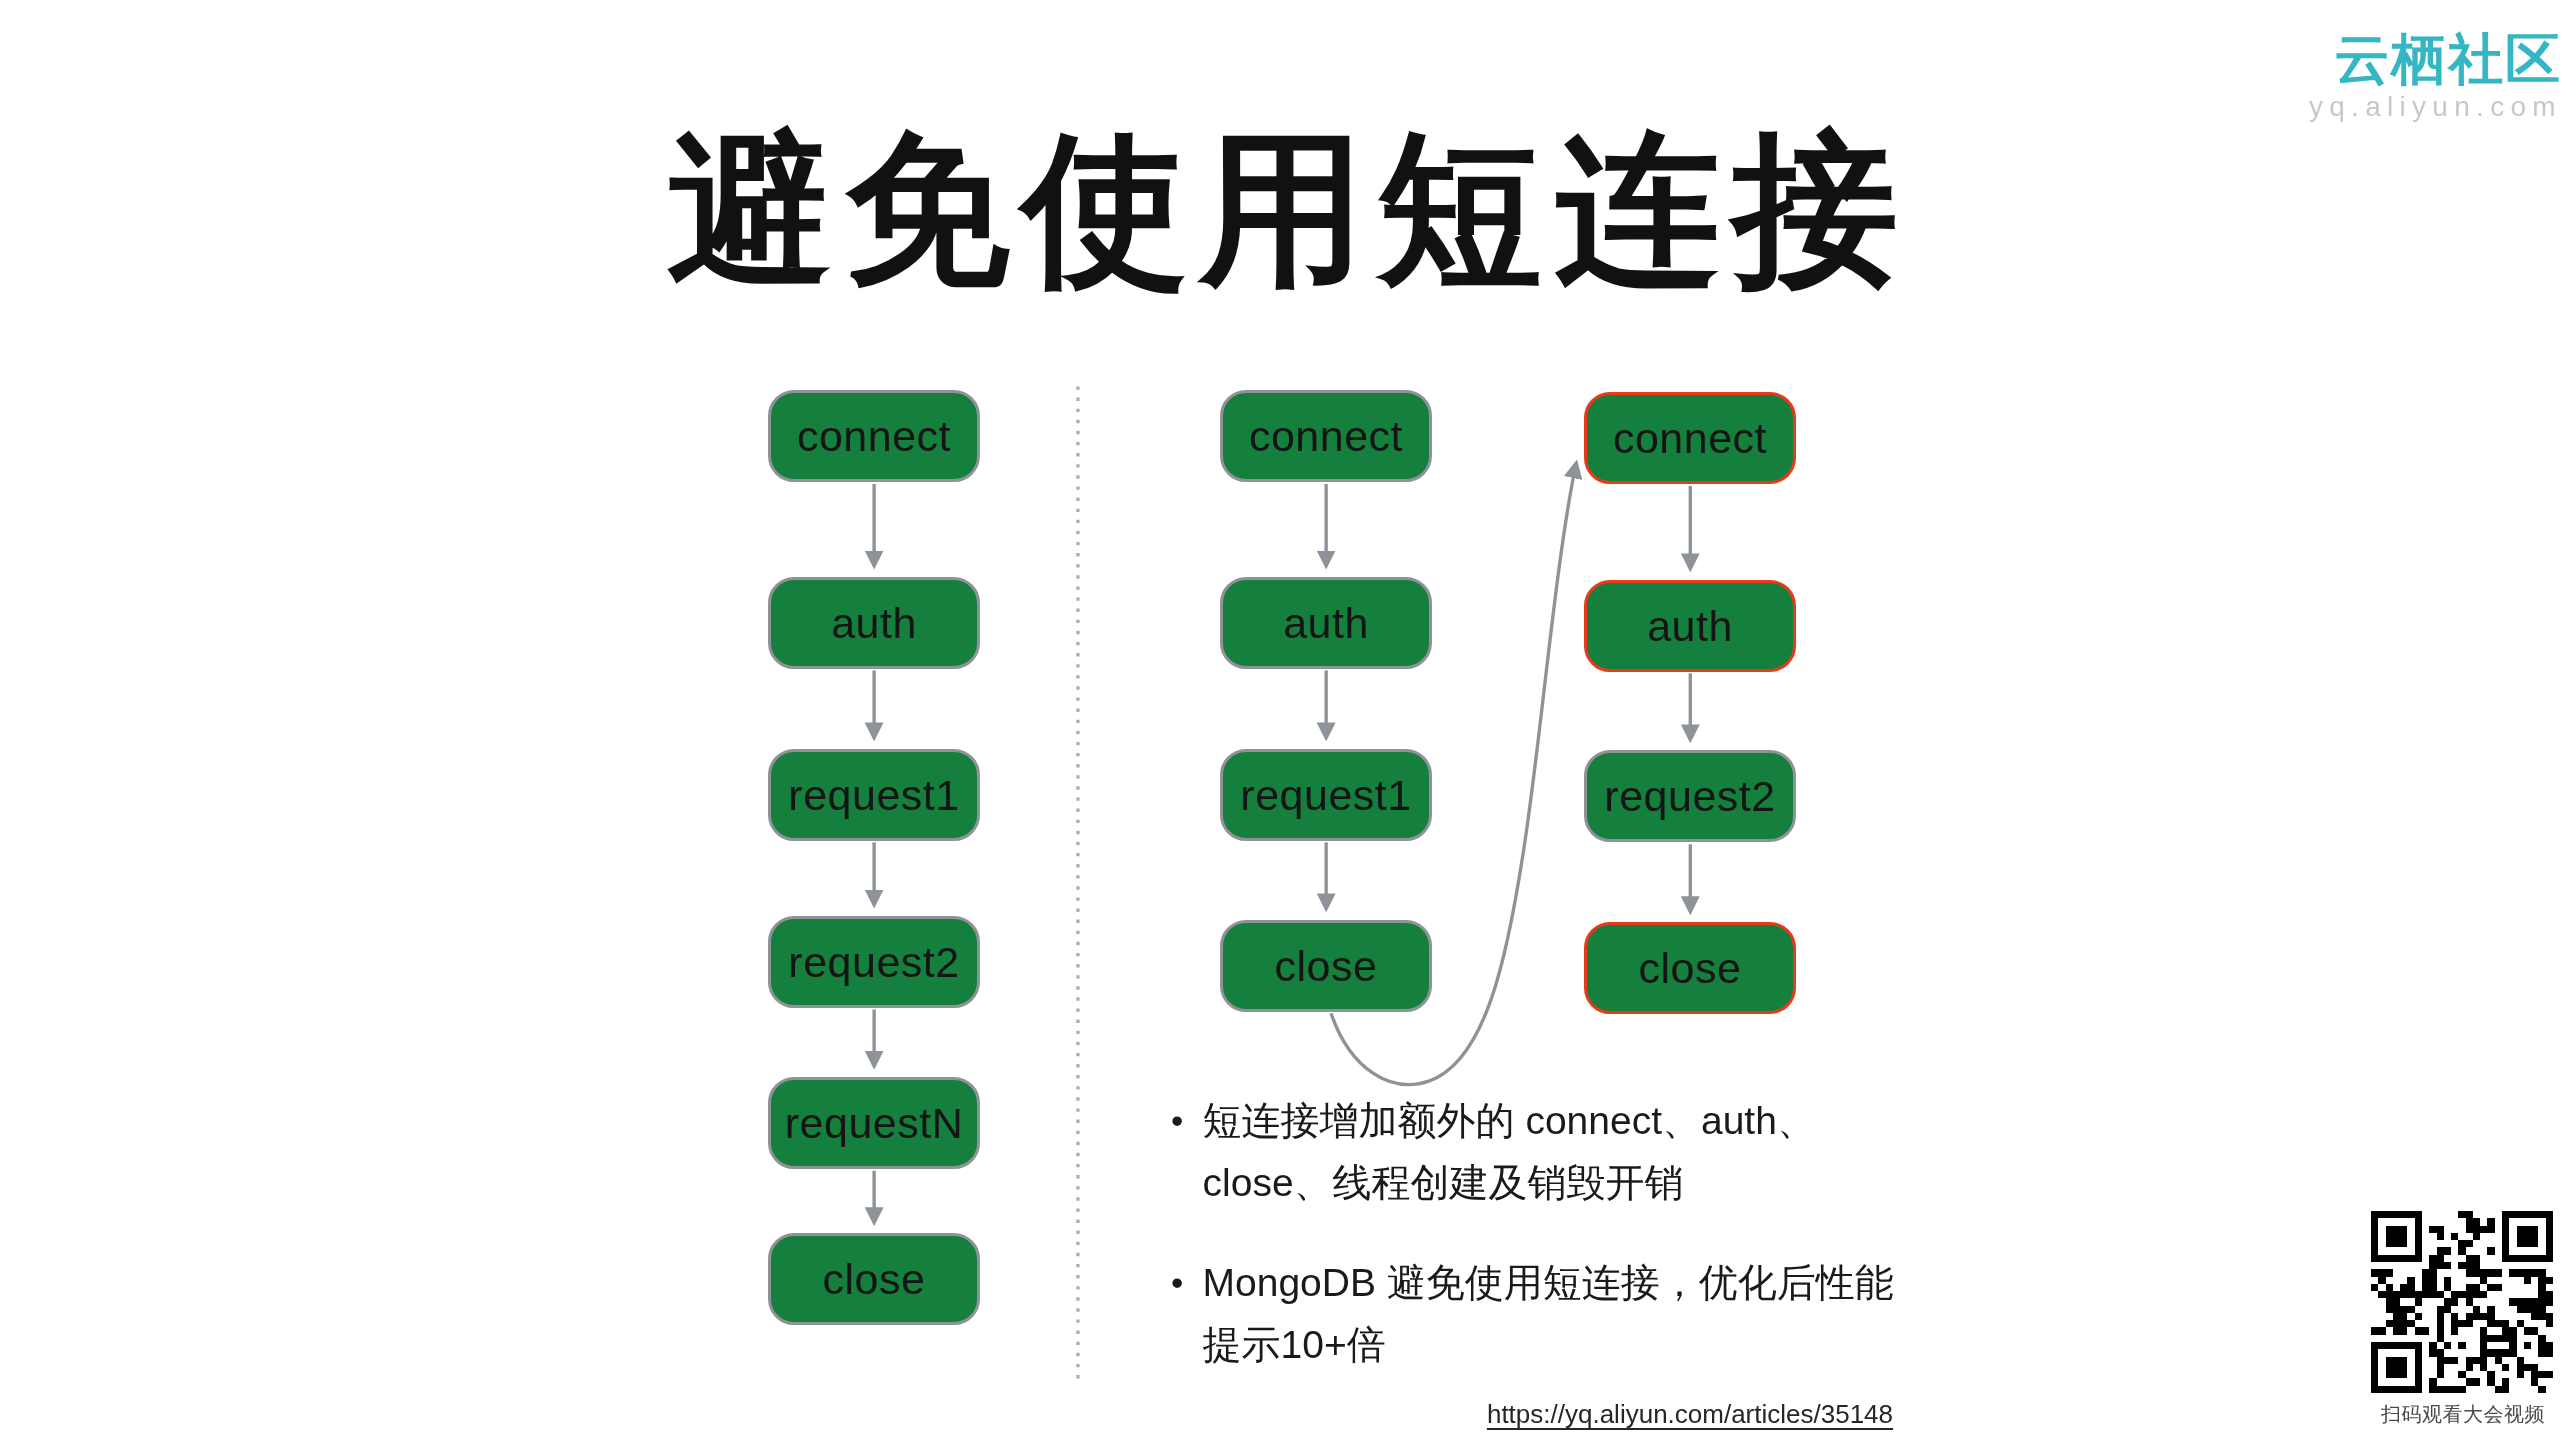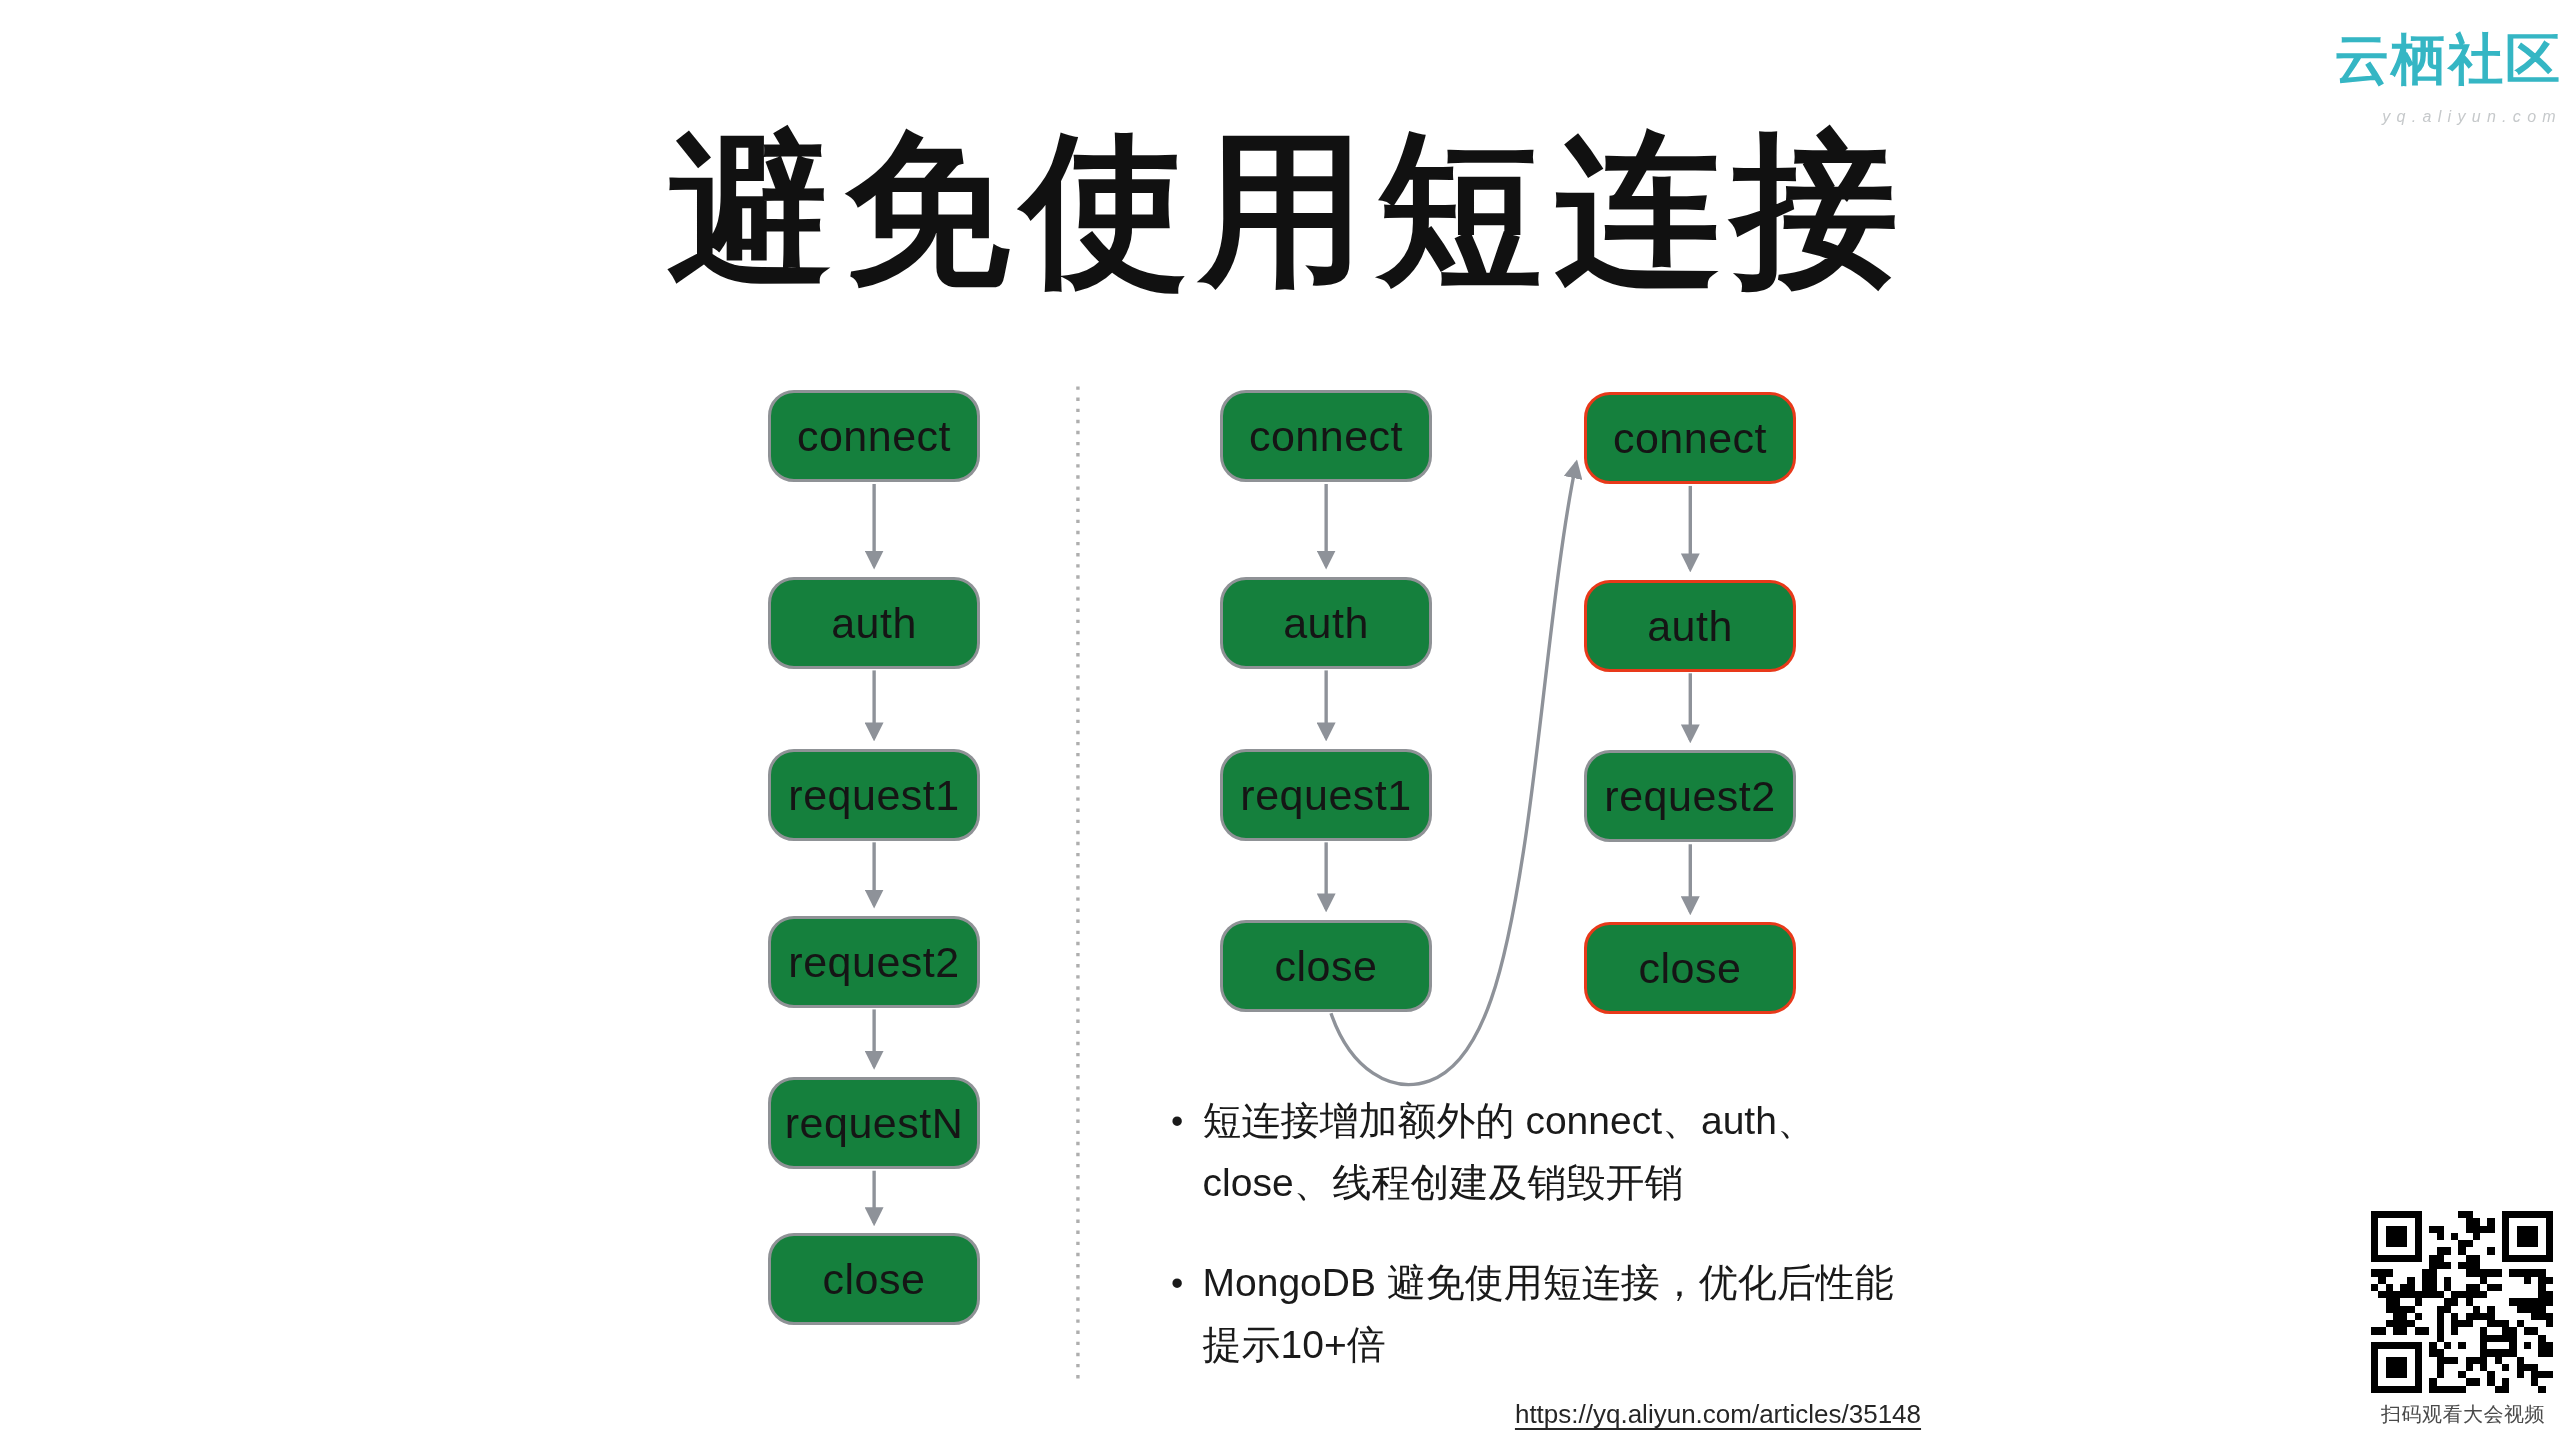--- a/index.html
+++ b/index.html
@@ -38,25 +38,24 @@
     text-align:right;
   }
   .logo-cn{
     font-size:55px;
     font-weight:700;
     color:var(--teal);
     letter-spacing:1.9px;
     line-height:1.1;
   }
   .logo-sub{
-    font-size:16px;
+    font-size:28px;
     color:var(--logo-sub);
     letter-spacing:6.3px;
-    margin-top:18px;
-    font-style:italic;
+    margin-top:1px;
   }
 
   
   .box{
     position:absolute;
     width:212px;height:92px;
     border:3.4px solid var(--box-border);
     border-radius:26px;
     background:#15803d;
     display:flex;align-items:center;justify-content:center;
@@ -83,21 +82,21 @@
   .bullets{
     position:absolute;left:1171px;top:1090px;width:773px;
     font-size:39px;line-height:1.58;color:#1a1a1a;
   }
   .bullet{display:flex;gap:19.3px;margin-bottom:39px;}
   .bullet .dot{flex:0 0 auto;font-size:35px;line-height:1.75;}
   .bullet .btxt{display:block;width:705px;}
 
   
   .article-link{
-    position:absolute;left:1380px;top:1399px;width:676px;
+    position:absolute;left:1352px;top:1399px;width:676px;
     text-align:center;
   }
   .article-link a{
     font-size:26px;color:#262626;
     text-decoration:underline;
     text-underline-offset:4.8px;
   }
 
   
   .qr-wrap{

